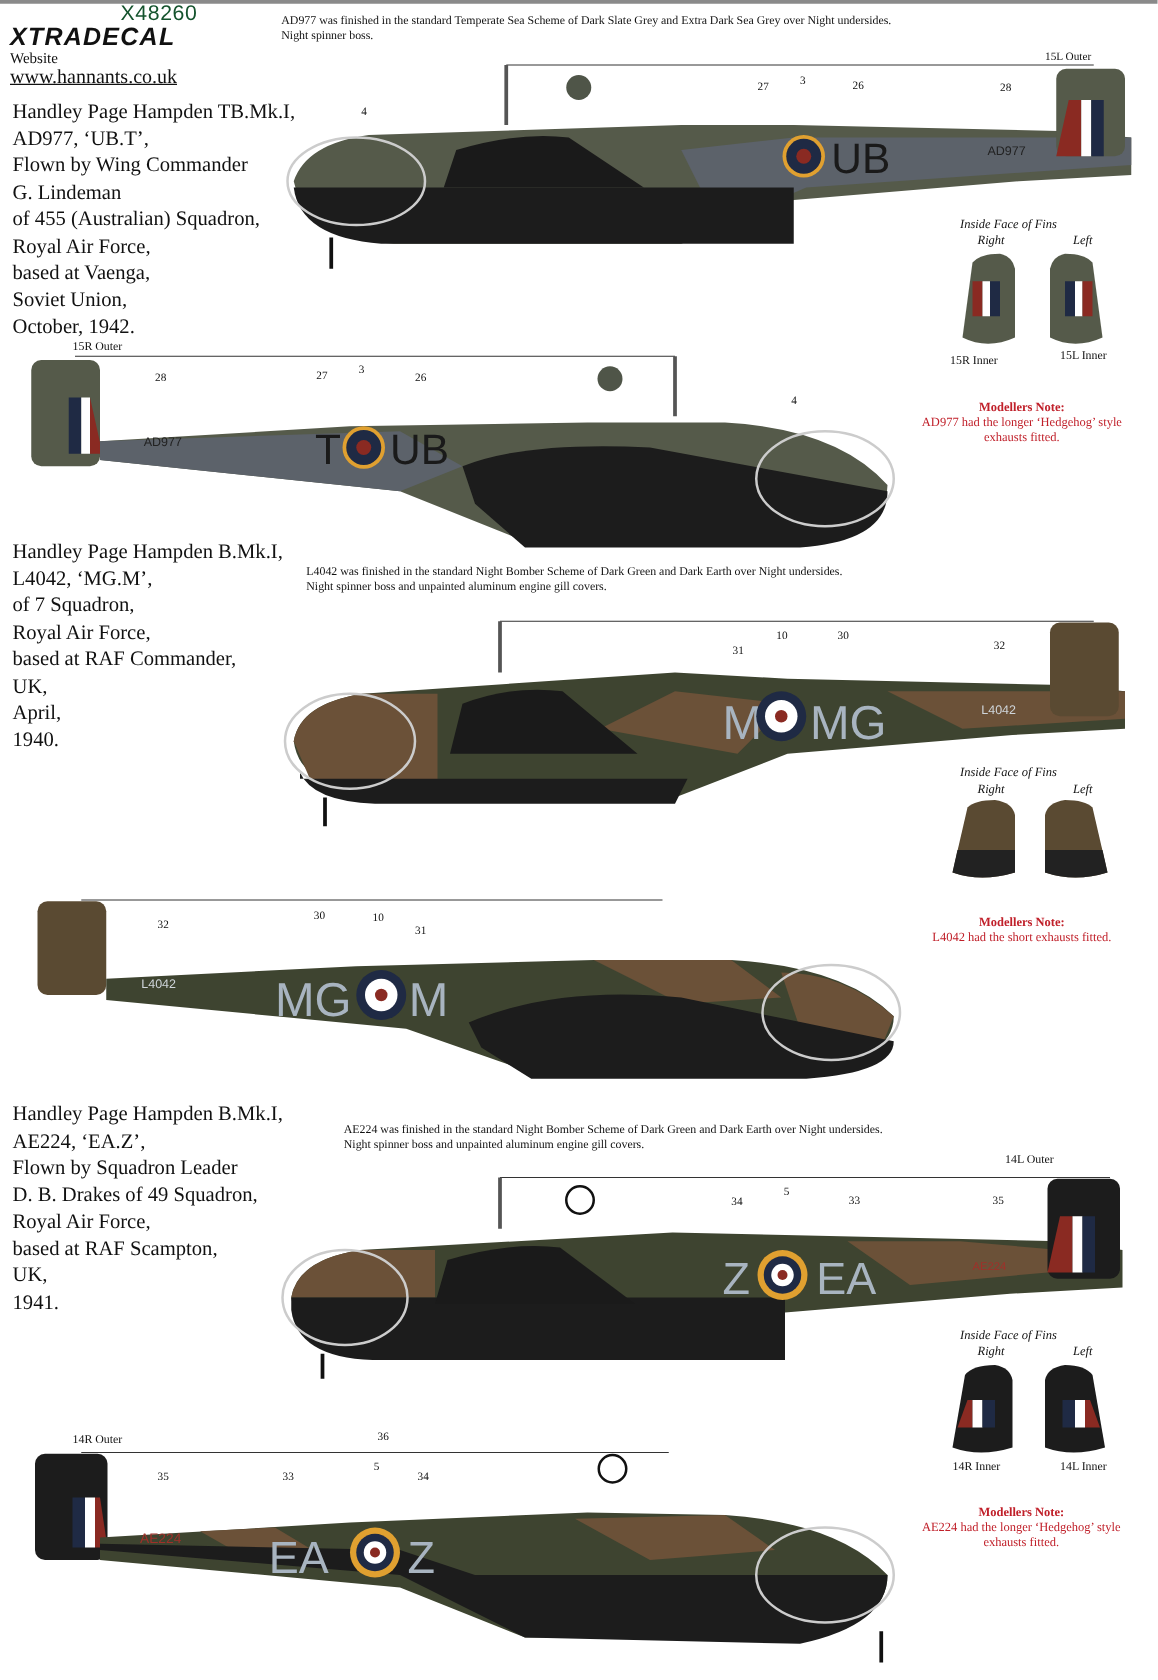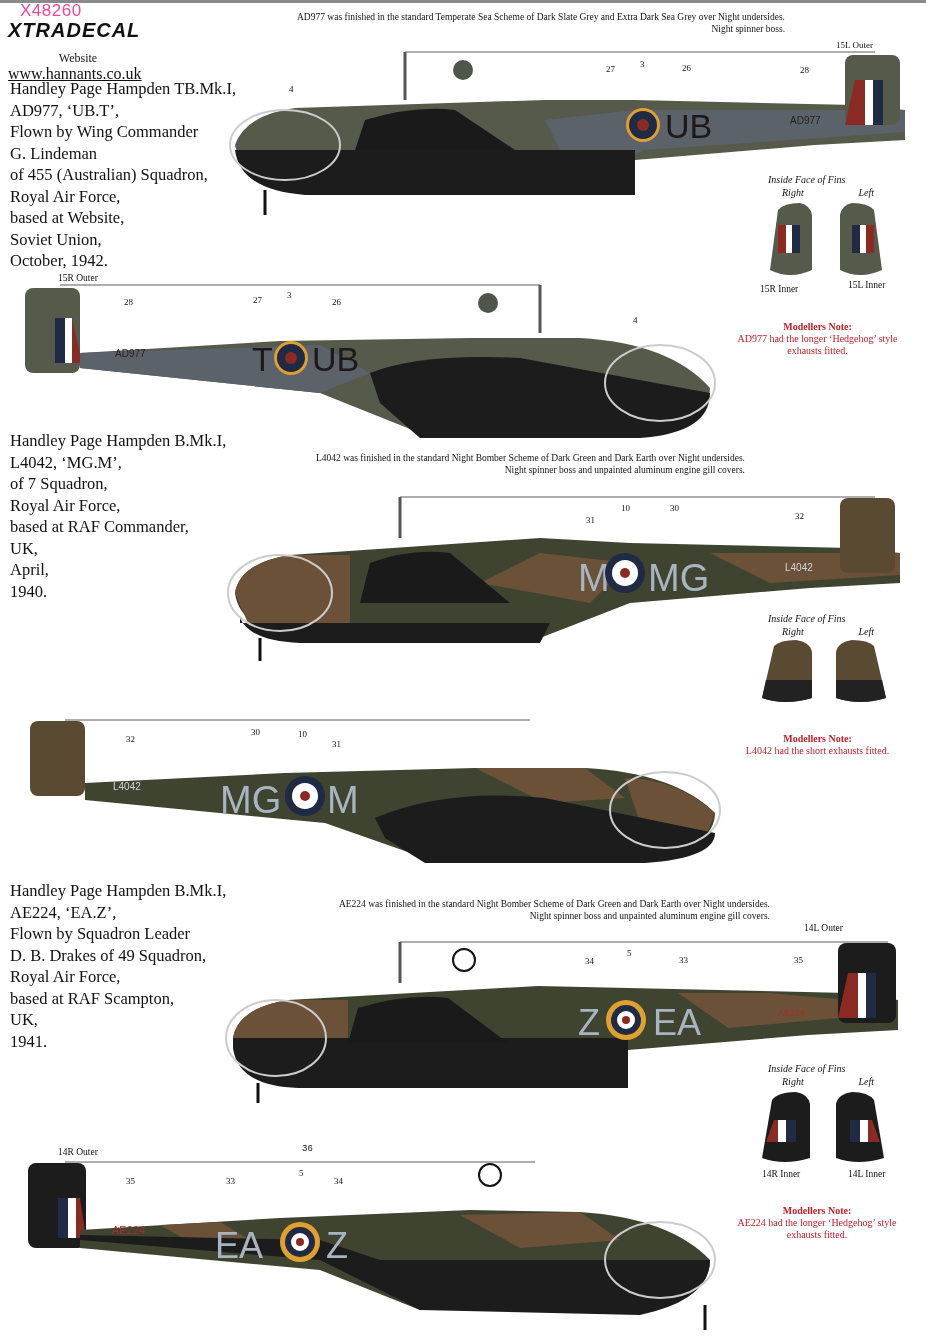--- a/index.html
+++ b/index.html
@@ -1,24 +1,24 @@
 <!DOCTYPE html>
 <html><head>
 <meta charset="utf-8">
 <style>
   html,body{margin:0;padding:0;background:#fff;}
   body{width:926px;height:1344px;position:relative;overflow:hidden;font-family:"Liberation Serif","DejaVu Serif",serif;color:#111;}
   .abs{position:absolute;}
   .topbar{left:0;top:0;width:926px;height:3px;background:#8a8a8a;}
   .logo{left:8px;top:2px;width:150px;}
-  .logo .code{font-family:"Liberation Sans",sans-serif;font-size:17px;letter-spacing:0.5px;color:#ec4899;line-height:18px;padding-left:12px;}
+  .logo .code{font-family:"Liberation Sans",sans-serif;font-size:17px;letter-spacing:0.5px;color:#14532d;line-height:18px;padding-left:12px;text-align:right;}
   .logo .brand{font-family:"Liberation Sans",sans-serif;font-weight:bold;font-style:italic;font-size:20px;letter-spacing:1px;line-height:20px;}
-  .logo .web{font-size:12px;text-align:center;width:140px;line-height:13px;margin-top:12px;}
+  .logo .web{font-size:12px;text-align:left;width:140px;line-height:13px;}
   .logo .url{font-size:16px;line-height:18px;text-decoration:underline;}
-  .caption{font-size:9.5px;text-align:right;line-height:12px;}
+  .caption{font-size:9.5px;text-align:left;line-height:12px;}
   .desc{font-size:16.5px;line-height:21.5px;left:10px;}
   .desc div{white-space:nowrap;}
   .callout{font-size:9px;text-align:center;}
   .fins-title{font-size:10px;text-align:left;line-height:13px;font-style:italic;}
   .note{font-size:10px;color:#c0202a;text-align:center;line-height:12px;}
   .note .head{font-weight:bold;}
   .lbl{font-size:9.5px;white-space:nowrap;}
   svg{position:absolute;overflow:visible;}
 </style>
 </head>
@@ -38,21 +38,21 @@
   <div>Night spinner boss.</div>
 </div>
 
 <div class="abs desc" style="top:78px;">
   <div>Handley Page Hampden TB.Mk.I,</div>
   <div>AD977, ‘UB.T’,</div>
   <div>Flown by Wing Commander</div>
   <div>G. Lindeman</div>
   <div>of 455 (Australian) Squadron,</div>
   <div>Royal Air Force,</div>
-  <div>based at Website,</div>
+  <div>based at Vaenga,</div>
   <div>Soviet Union,</div>
   <div>October, 1942.</div>
 </div>
 
 <svg style="left:215px;top:50px;" width="700" height="170">
   <line x1="190" y1="2" x2="660" y2="2" stroke="#333" stroke-width="0.8"></line>
   <line x1="190" y1="2" x2="190" y2="50" stroke="#555" stroke-width="3"></line>
   <path d="M20,95 Q30,65 80,58 L330,50 L420,50 L640,55 L690,60 L690,90 L600,95 L420,110 L330,145 L100,145 Q30,140 20,95 Z" fill="#555a4a"></path>
   <path d="M330,70 L420,60 L690,60 L690,82 L430,100 L360,130 Z" fill="#5c626a"></path>
   <path d="M20,100 Q25,140 90,145 L420,145 L420,100 L130,100 Z" fill="#1c1c1c"></path>
@@ -221,21 +221,21 @@
 <div class="abs caption" style="left:275px;top:898px;width:495px;">
   <div>AE224 was finished in the standard Night Bomber Scheme of Dark Green and Dark Earth over Night undersides.</div>
   <div>Night spinner boss and unpainted aluminum engine gill covers.</div>
 </div>
 
 <div class="abs callout" style="left:585px;top:956px;">34</div>
 <div class="abs callout" style="left:627px;top:948px;">5</div>
 <div class="abs callout" style="left:679px;top:955px;">33</div>
 <div class="abs callout" style="left:794px;top:955px;">35</div>
 <div class="abs lbl" style="left:804px;top:923px;">14L Outer</div>
-<div class="abs callout" style="left:302px;top:1144px;font-family:Liberation Mono, monospace;">36</div>
+<div class="abs callout" style="left:302px;top:1144px;">36</div>
 <svg style="left:208px;top:938px;" width="700" height="160">
   <line x1="192" y1="4" x2="680" y2="4" stroke="#333" stroke-width="0.8"></line>
   <line x1="192" y1="4" x2="192" y2="45" stroke="#555" stroke-width="3"></line>
   <circle cx="256" cy="22" r="11" fill="none" stroke="#111" stroke-width="2"></circle>
   <path d="M25,100 Q30,70 80,62 L330,48 L420,50 L640,55 L690,62 L690,92 L600,97 L420,112 L330,145 L100,145 Q30,140 25,100 Z" fill="#3e4430"></path>
   <path d="M25,100 Q30,70 80,62 L140,62 L140,100 Z" fill="#6b5138"></path>
   <path d="M470,55 L560,55 L640,62 L630,80 L520,90 Z" fill="#6b5138"></path>
   <path d="M25,110 Q30,148 90,150 L420,150 L420,100 L25,100 Z" fill="#1c1c1c"></path>
   <path d="M150,70 Q200,55 240,60 L300,105 L140,105 Z" fill="#1a1a1a"></path>
   <ellipse cx="68" cy="100" rx="50" ry="38" fill="none" stroke="#ccc" stroke-width="2"></ellipse>

